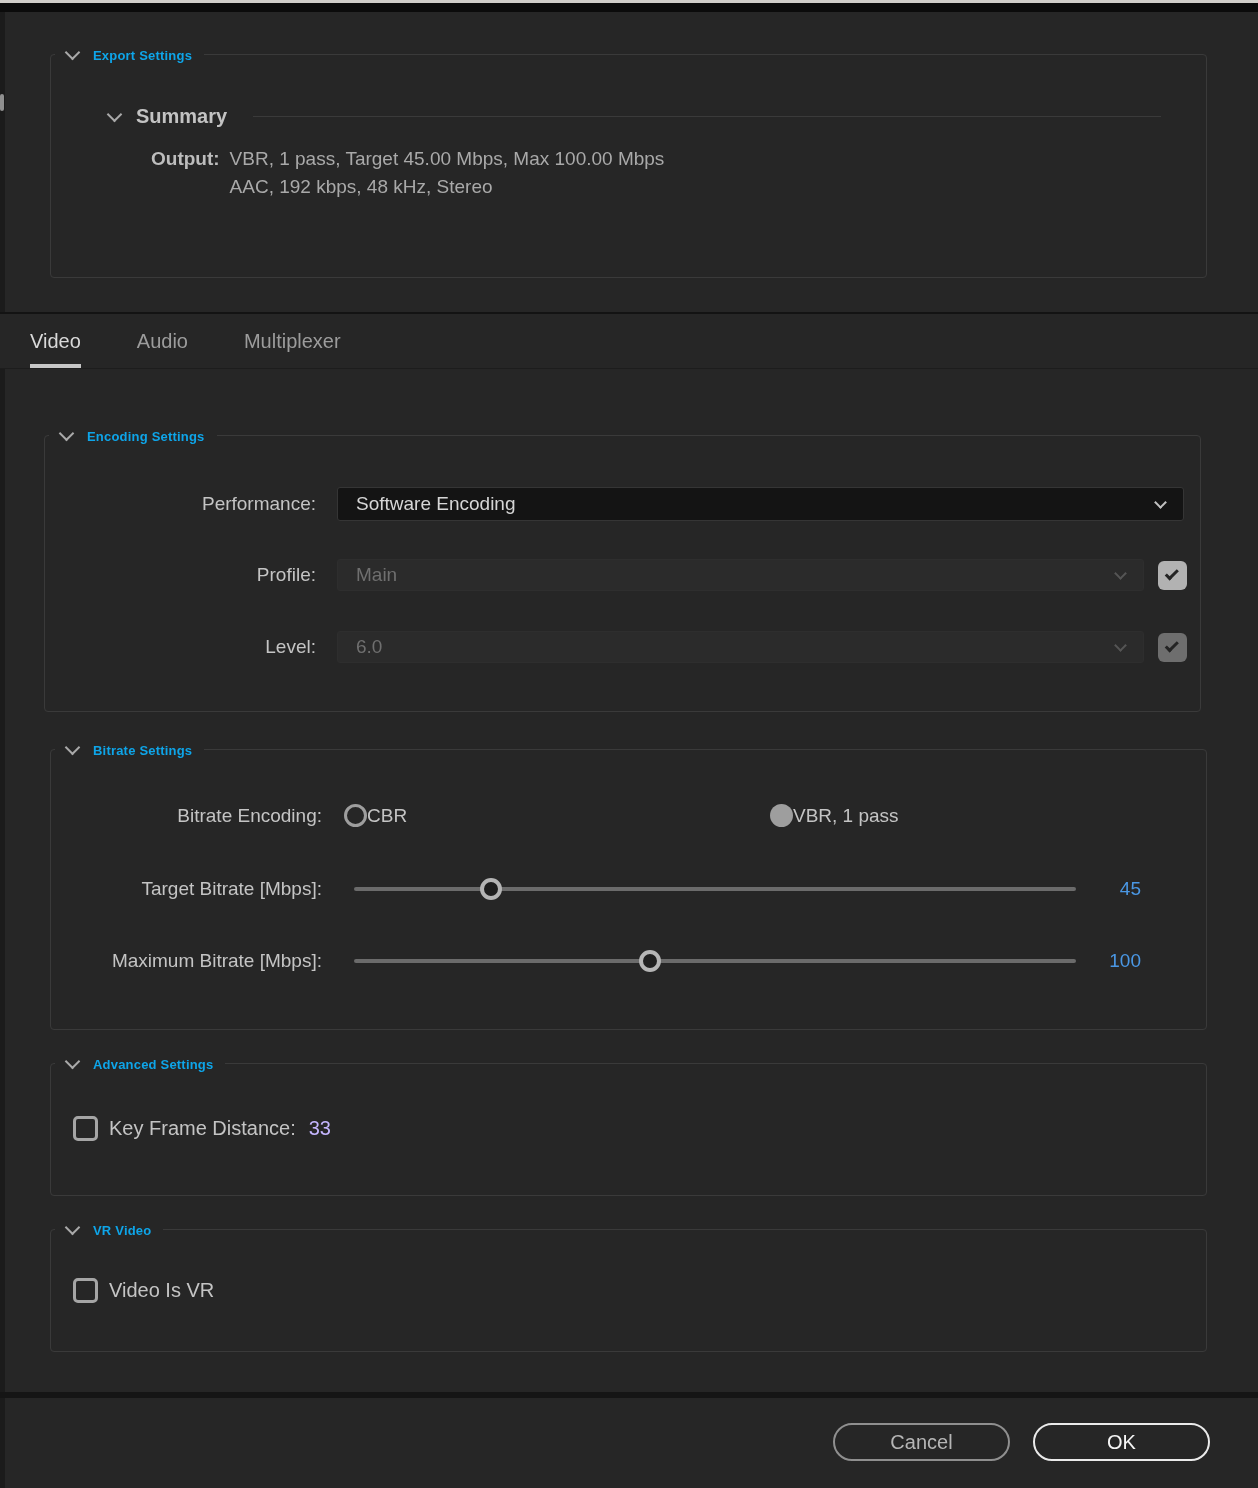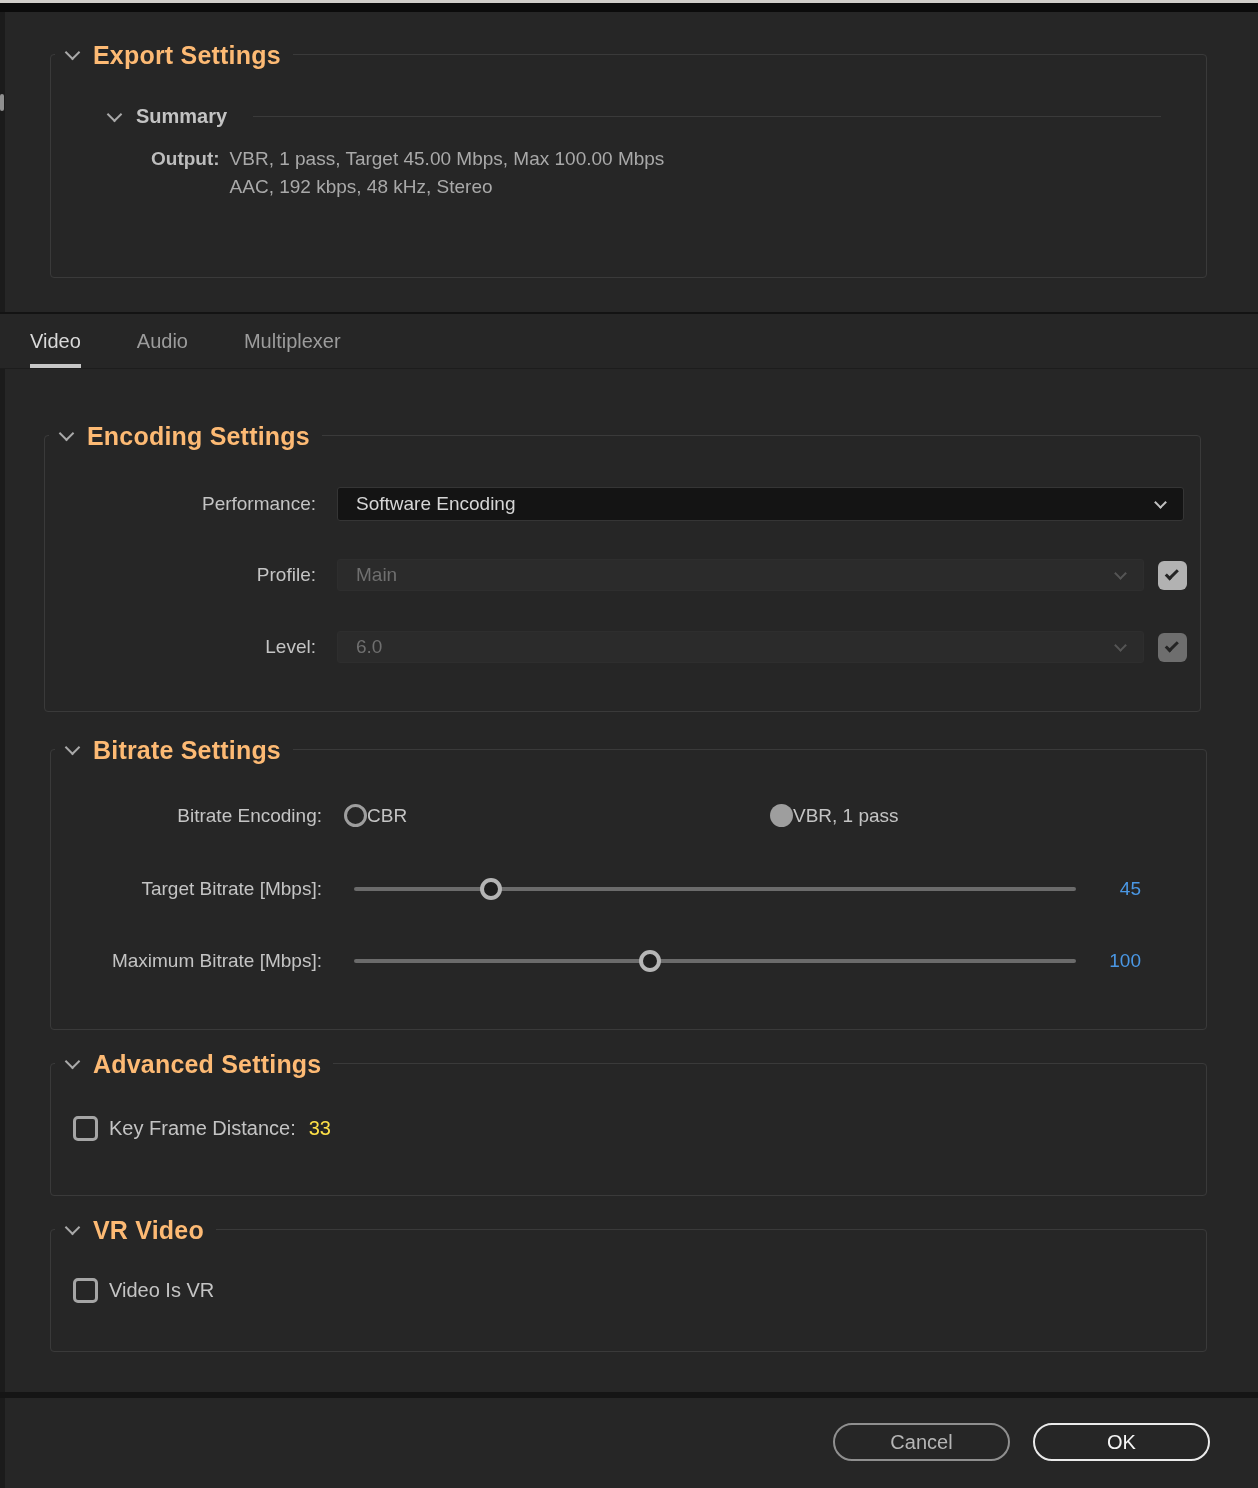--- a/index.html
+++ b/index.html
@@ -11,21 +11,21 @@
   }
   .top-light { position:absolute; left:0; top:0; width:1258px; height:3px; background:#cfcdc8; }
   .top-black { position:absolute; left:0; top:3px; width:1258px; height:9px; background:#0b0b0b; }
   .left-strip { position:absolute; left:0; top:12px; width:5px; height:1476px; background:#1b1b1b; }
   .left-notch { position:absolute; left:0; top:94px; width:4px; height:17px; background:#8f8f8f; border-radius:2px; }
 
   
   .group { position:absolute; border:1px solid #3a3a3a; border-radius:4px; }
   .legend { position:absolute; top:-14px; left:4px; height:28px; display:flex; align-items:center;
             gap:15px; background:#262626; padding:0 12px; }
-  .legend .title { font-weight:bold; font-size:25px; color:#fdba74; letter-spacing:.2px; white-space:nowrap; }
+  .legend .title { font-weight:bold; font-size:13px; color:#0ea5e9; letter-spacing:.2px; white-space:nowrap; }
   .chev { width:11px; height:11px; border-left:2.5px solid #a9a9a9; border-bottom:2.5px solid #a9a9a9;
           transform:rotate(-45deg); margin-top:-5px; flex:none; }
 
   
   .sub-legend { position:absolute; top:50px; left:58px; right:45px; display:flex; align-items:center; gap:16px; }
   .sub-legend .title { font-weight:bold; font-size:20px; color:#c3c3c3; white-space:nowrap; }
   .sub-legend .line { flex:1; height:1px; background:#3a3a3a; margin-left:10px; }
 
   .output-block { position:absolute; top:90px; left:100px; display:flex; font-size:19px; line-height:28px; }
   .output-label { font-weight:bold; color:#bdbdbd; margin-right:10px; }
@@ -64,21 +64,21 @@
   .radio-label { font-size:19px; color:#c4c4c4; }
 
   .slider { position:relative; height:30px; flex:none; }
   .track { position:absolute; left:0; right:0; top:13px; height:4px; background:#6b6b6b; border-radius:2px; }
   .handle { position:absolute; top:4px; width:22px; height:22px; margin-left:-11px; border-radius:50%;
             background:#1f1f1f; border:4px solid #b5b5b5; }
   .slider-value { position:absolute; right:64px; font-size:19px; }
 
   .adv-row { position:absolute; display:flex; align-items:center; }
   .adv-label { font-size:20px; color:#c4c4c4; margin-left:11px; }
-  .adv-value { font-size:20px; color:#fde047; margin-left:13px; }
+  .adv-value { font-size:20px; color:#c4b5fd; margin-left:13px; }
 
   .footer-sep { position:absolute; left:0; top:1392px; width:1258px; height:6px; background:#151515; }
   .btn { position:absolute; top:1423px; width:177px; height:38px; border-radius:19px;
          display:flex; align-items:center; justify-content:center; font-size:20px; cursor:default; }
   .btn-cancel { left:833px; border:2px solid #8f8f8f; color:#b5b5b5; }
   .btn-ok { left:1033px; border:2px solid #eaeaea; color:#f5f5f5; }
 </style>
 </head>
 <body>
 

